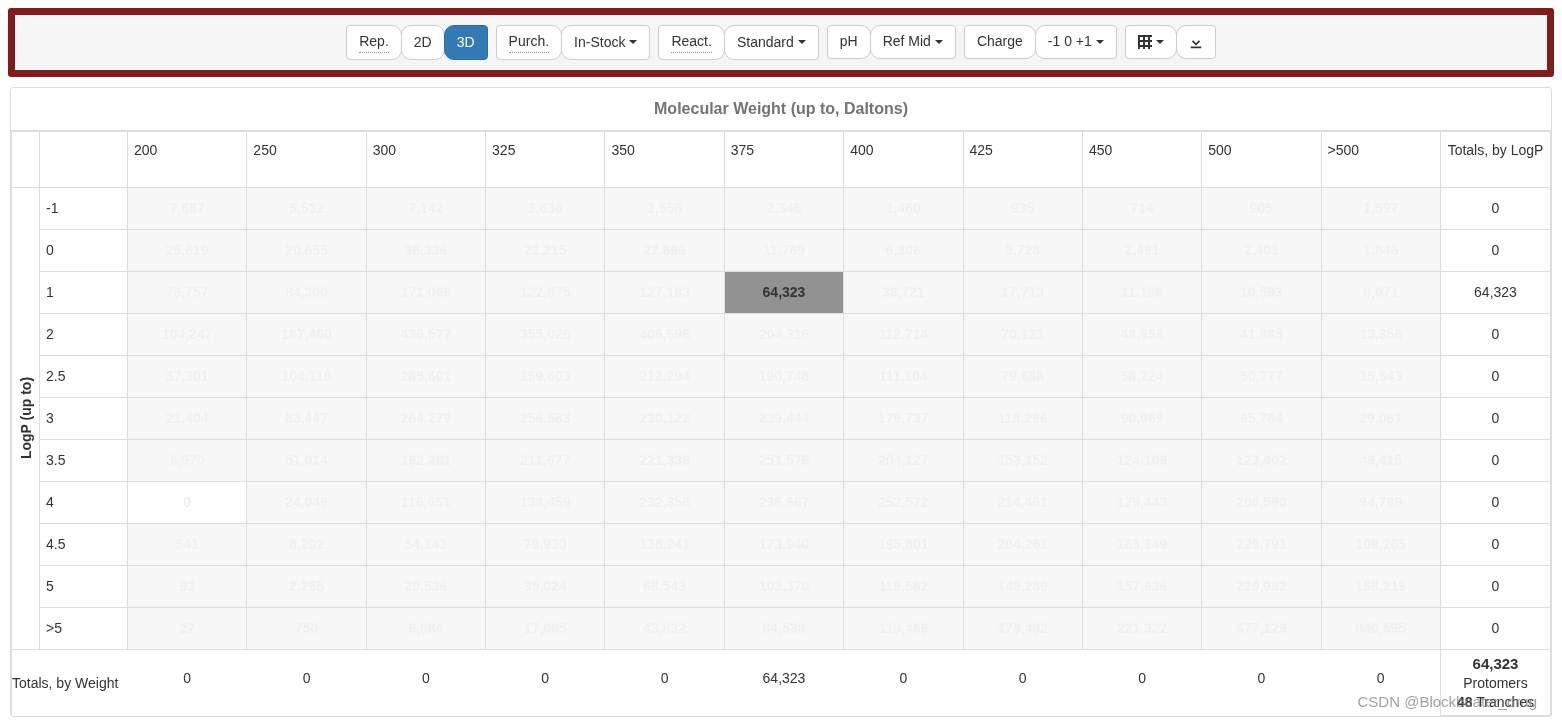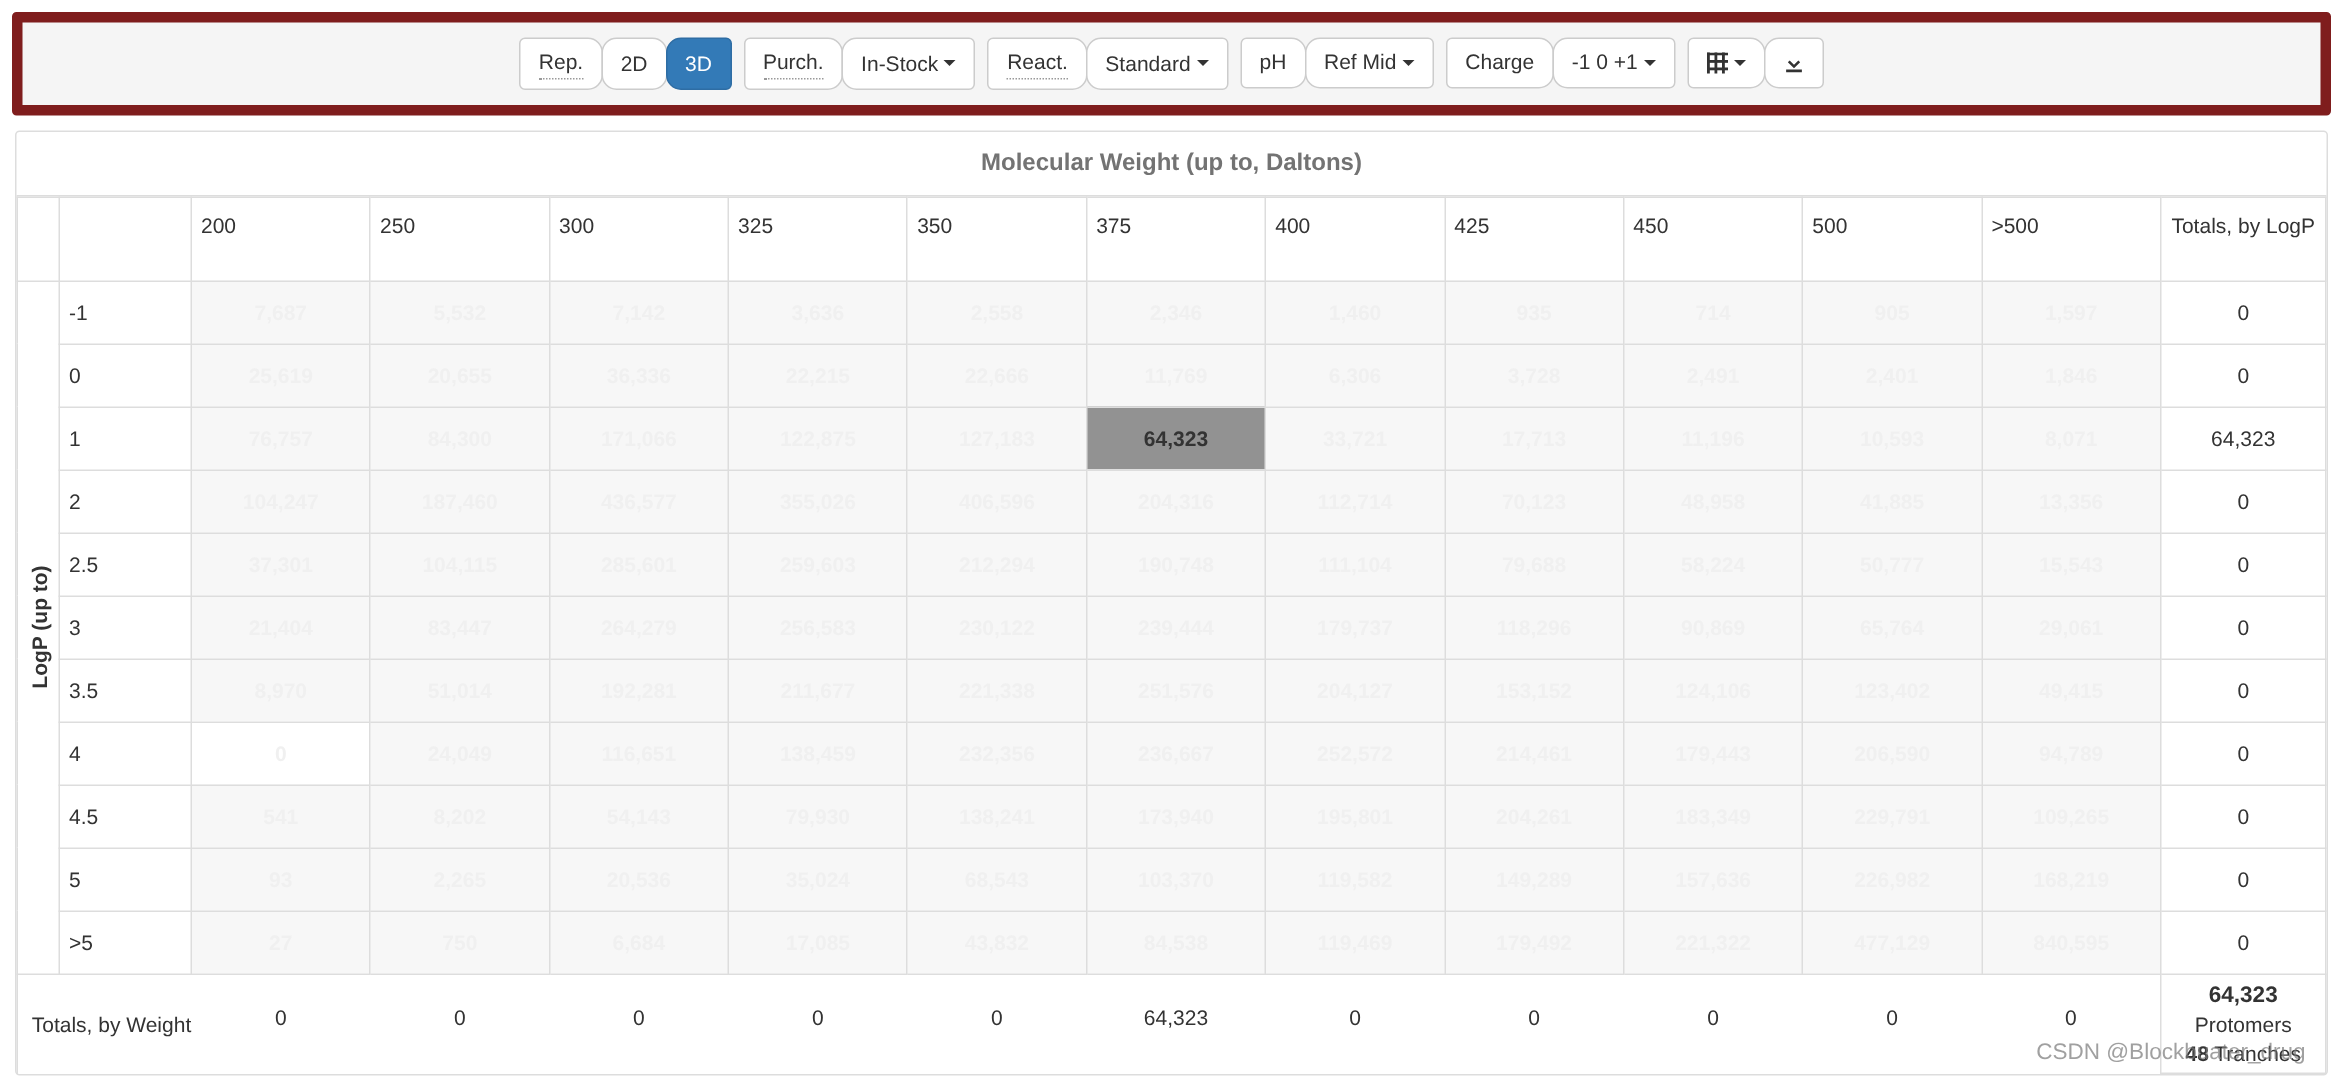--- a/index.html
+++ b/index.html
@@ -25,21 +25,21 @@
 table.tranche th.logp-col { width: 88px; }
 table.tranche .logp-axis-cell { position: relative; width: 28px; }
 .logp-axis-label { position: absolute; left: 50%; top: 50%; transform: translate(-50%,-50%) rotate(-90deg); white-space: nowrap; font-weight: bold; font-size: 14px; }
 table.tranche th.colhead { text-align: left; padding: 10px 6px; font-weight: normal; vertical-align: top; height: 56px; color: #333; }
 table.tranche th.logp-head { text-align: left; padding: 12px 6px; font-weight: normal; color: #333; }
 table.tranche td.cell { height: 42px; text-align: center; vertical-align: middle; font-weight: bold; cursor: pointer; background: #f7f7f7; color: #f0f0f0; }
 table.tranche td.cell.white { background: #fff; }
 table.tranche td.cell.selected { background: #929292; color: #333; }
 table.tranche td.row-total { text-align: center; font-weight: normal; color: #333; background: #fff; }
 table.tranche .totals-row td, table.tranche .totals-row th { border-top: 1px solid #ddd; }
-.totals-row-label { font-weight: bold; text-align: right; padding: 20px 6px; margin-left: 26px; }
+.totals-row-label { font-weight: bold; text-align: left; padding: 20px 6px; margin-left: 26px; }
 .totals-row td.coltot { text-align: center; padding: 20px 6px 30px; font-weight: normal; }
 .grand-total { text-align: center; padding: 8px 4px; line-height: 1.4; }
 .grand-total .big { font-weight: bold; font-size: 15px; }
 .grand-total .tranchecount { font-weight: bold; }
 .watermark { position: absolute; right: 14px; bottom: 6px; color: rgba(120,120,120,0.7); font-size: 15px; pointer-events: none; }
 th.totals-col { width: 110px; }
 .logp-corner { border-left: none !important; }
 table.tranche tr:first-child th:first-child { border-left: 1px solid #ddd; }
 table.tranche th.axis, table.tranche th.logp-col { border-top: 1px solid #ddd; }
 </style>

